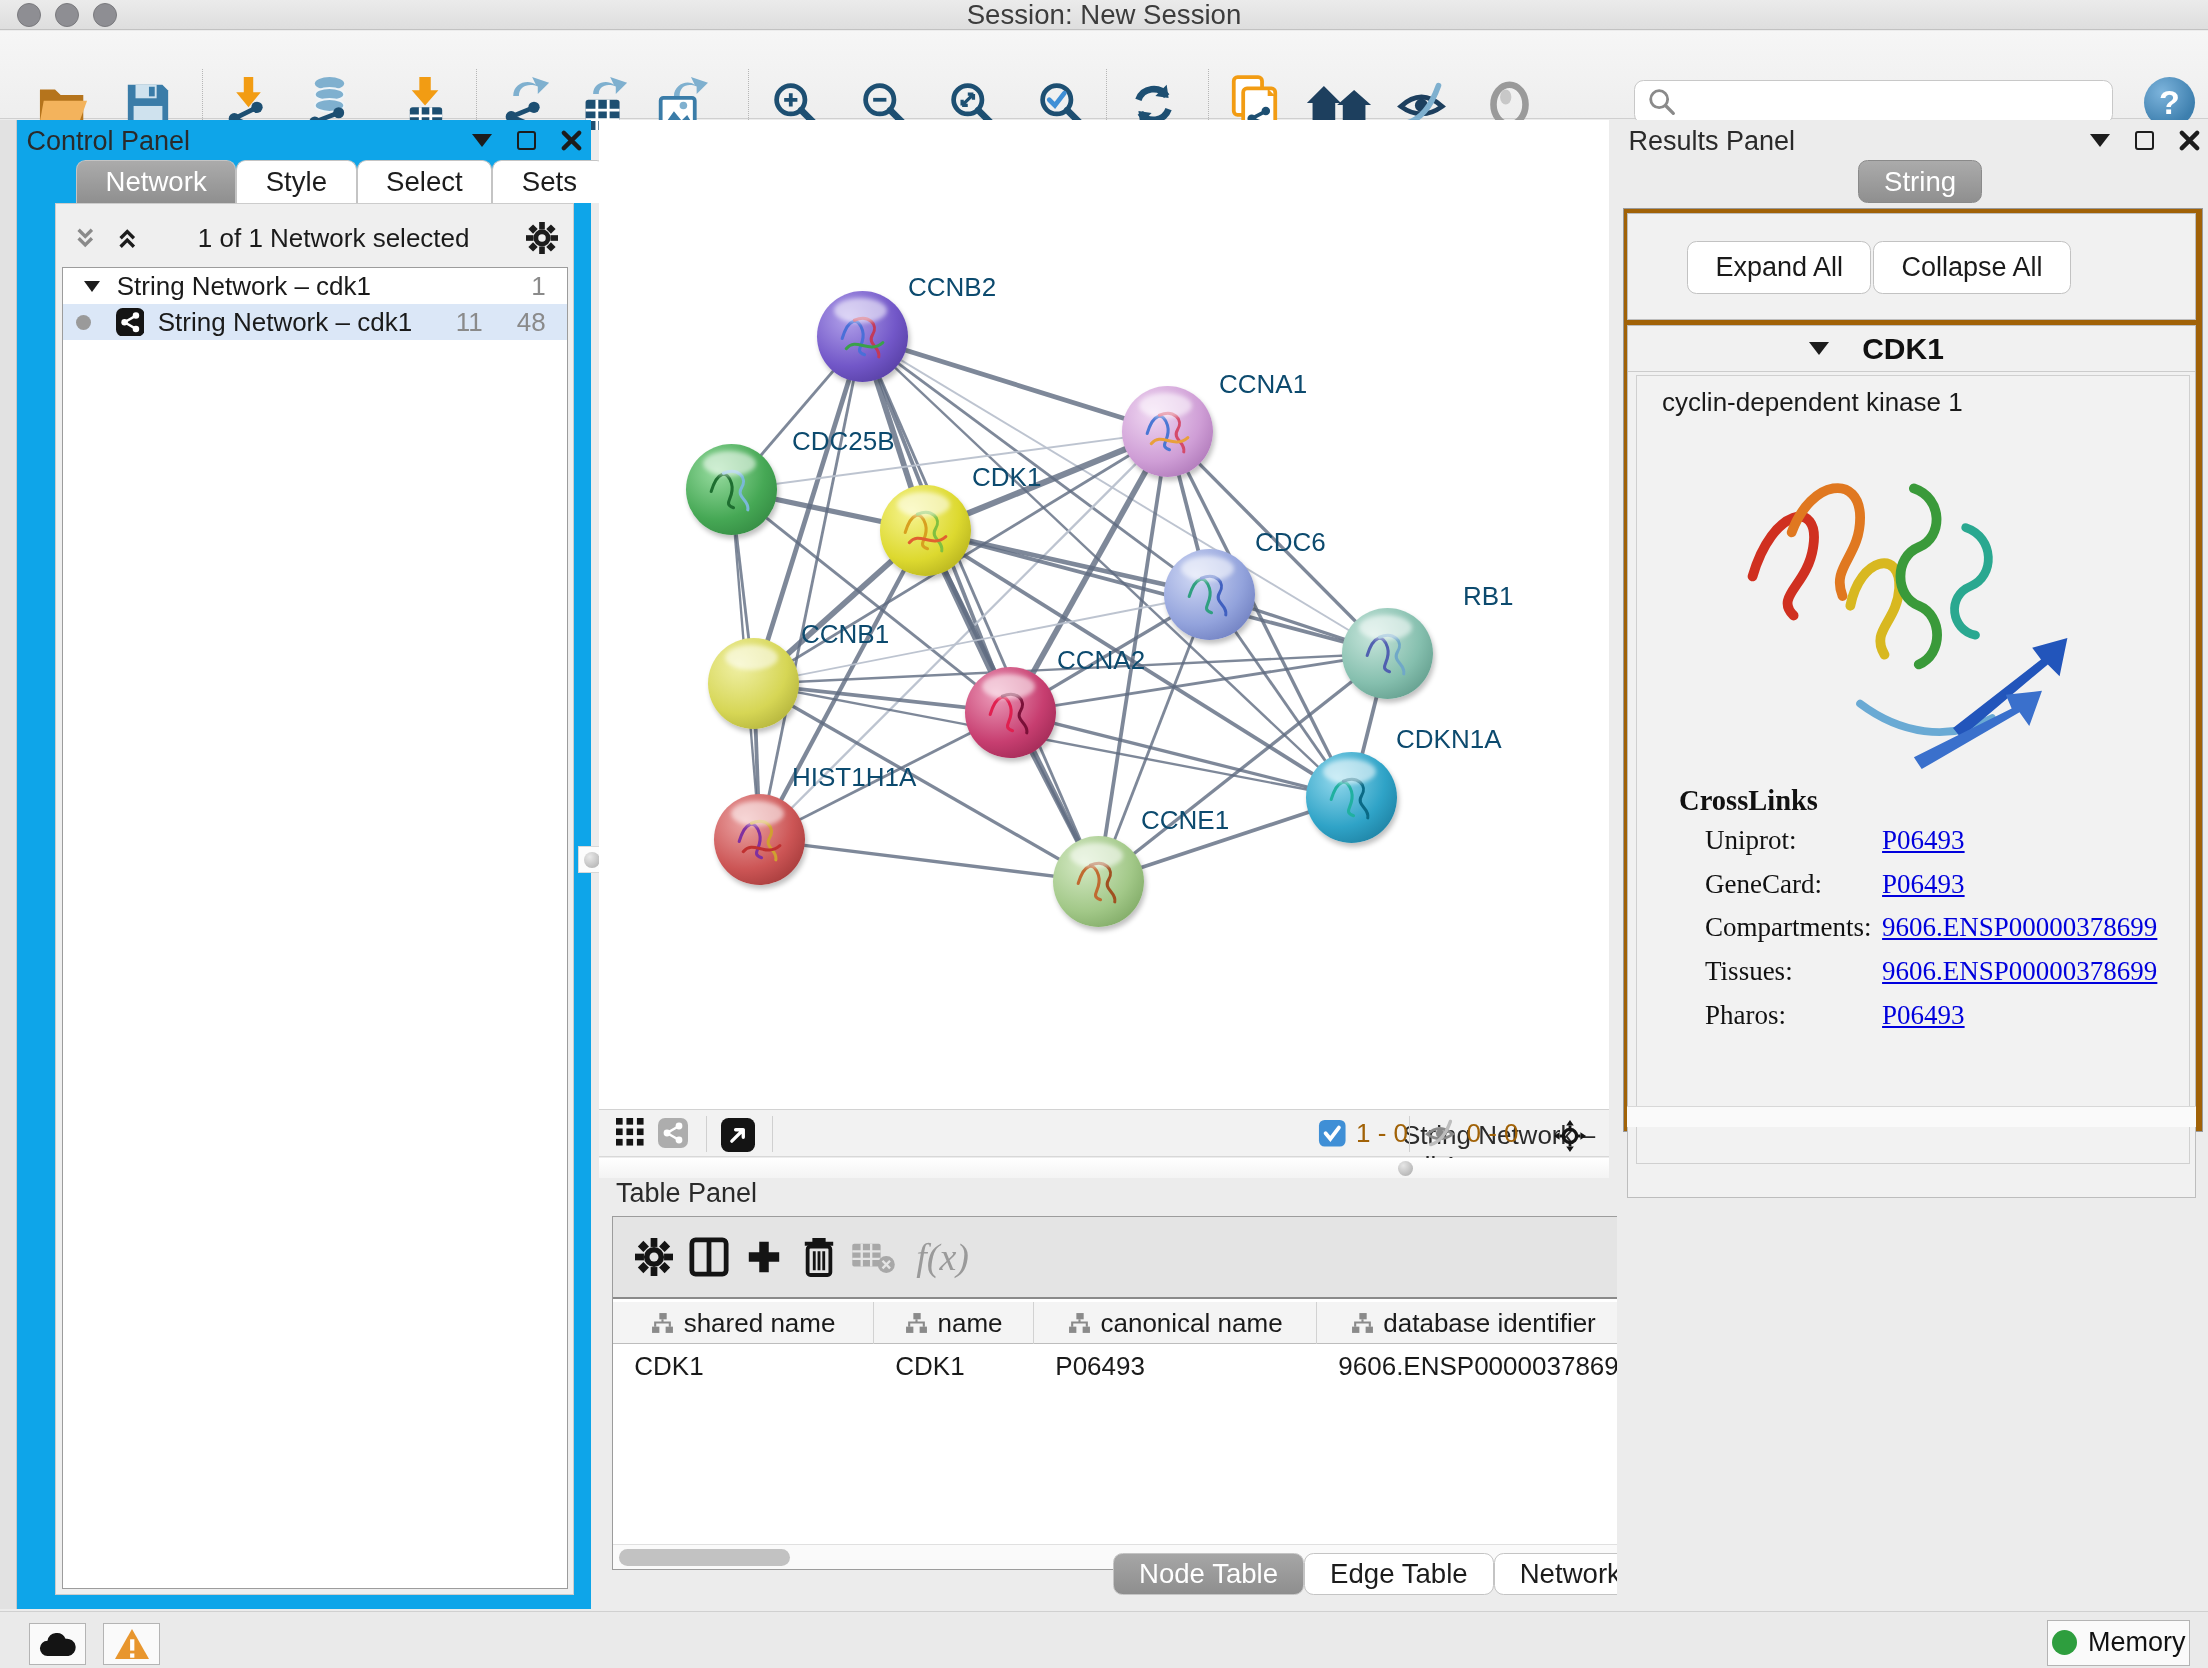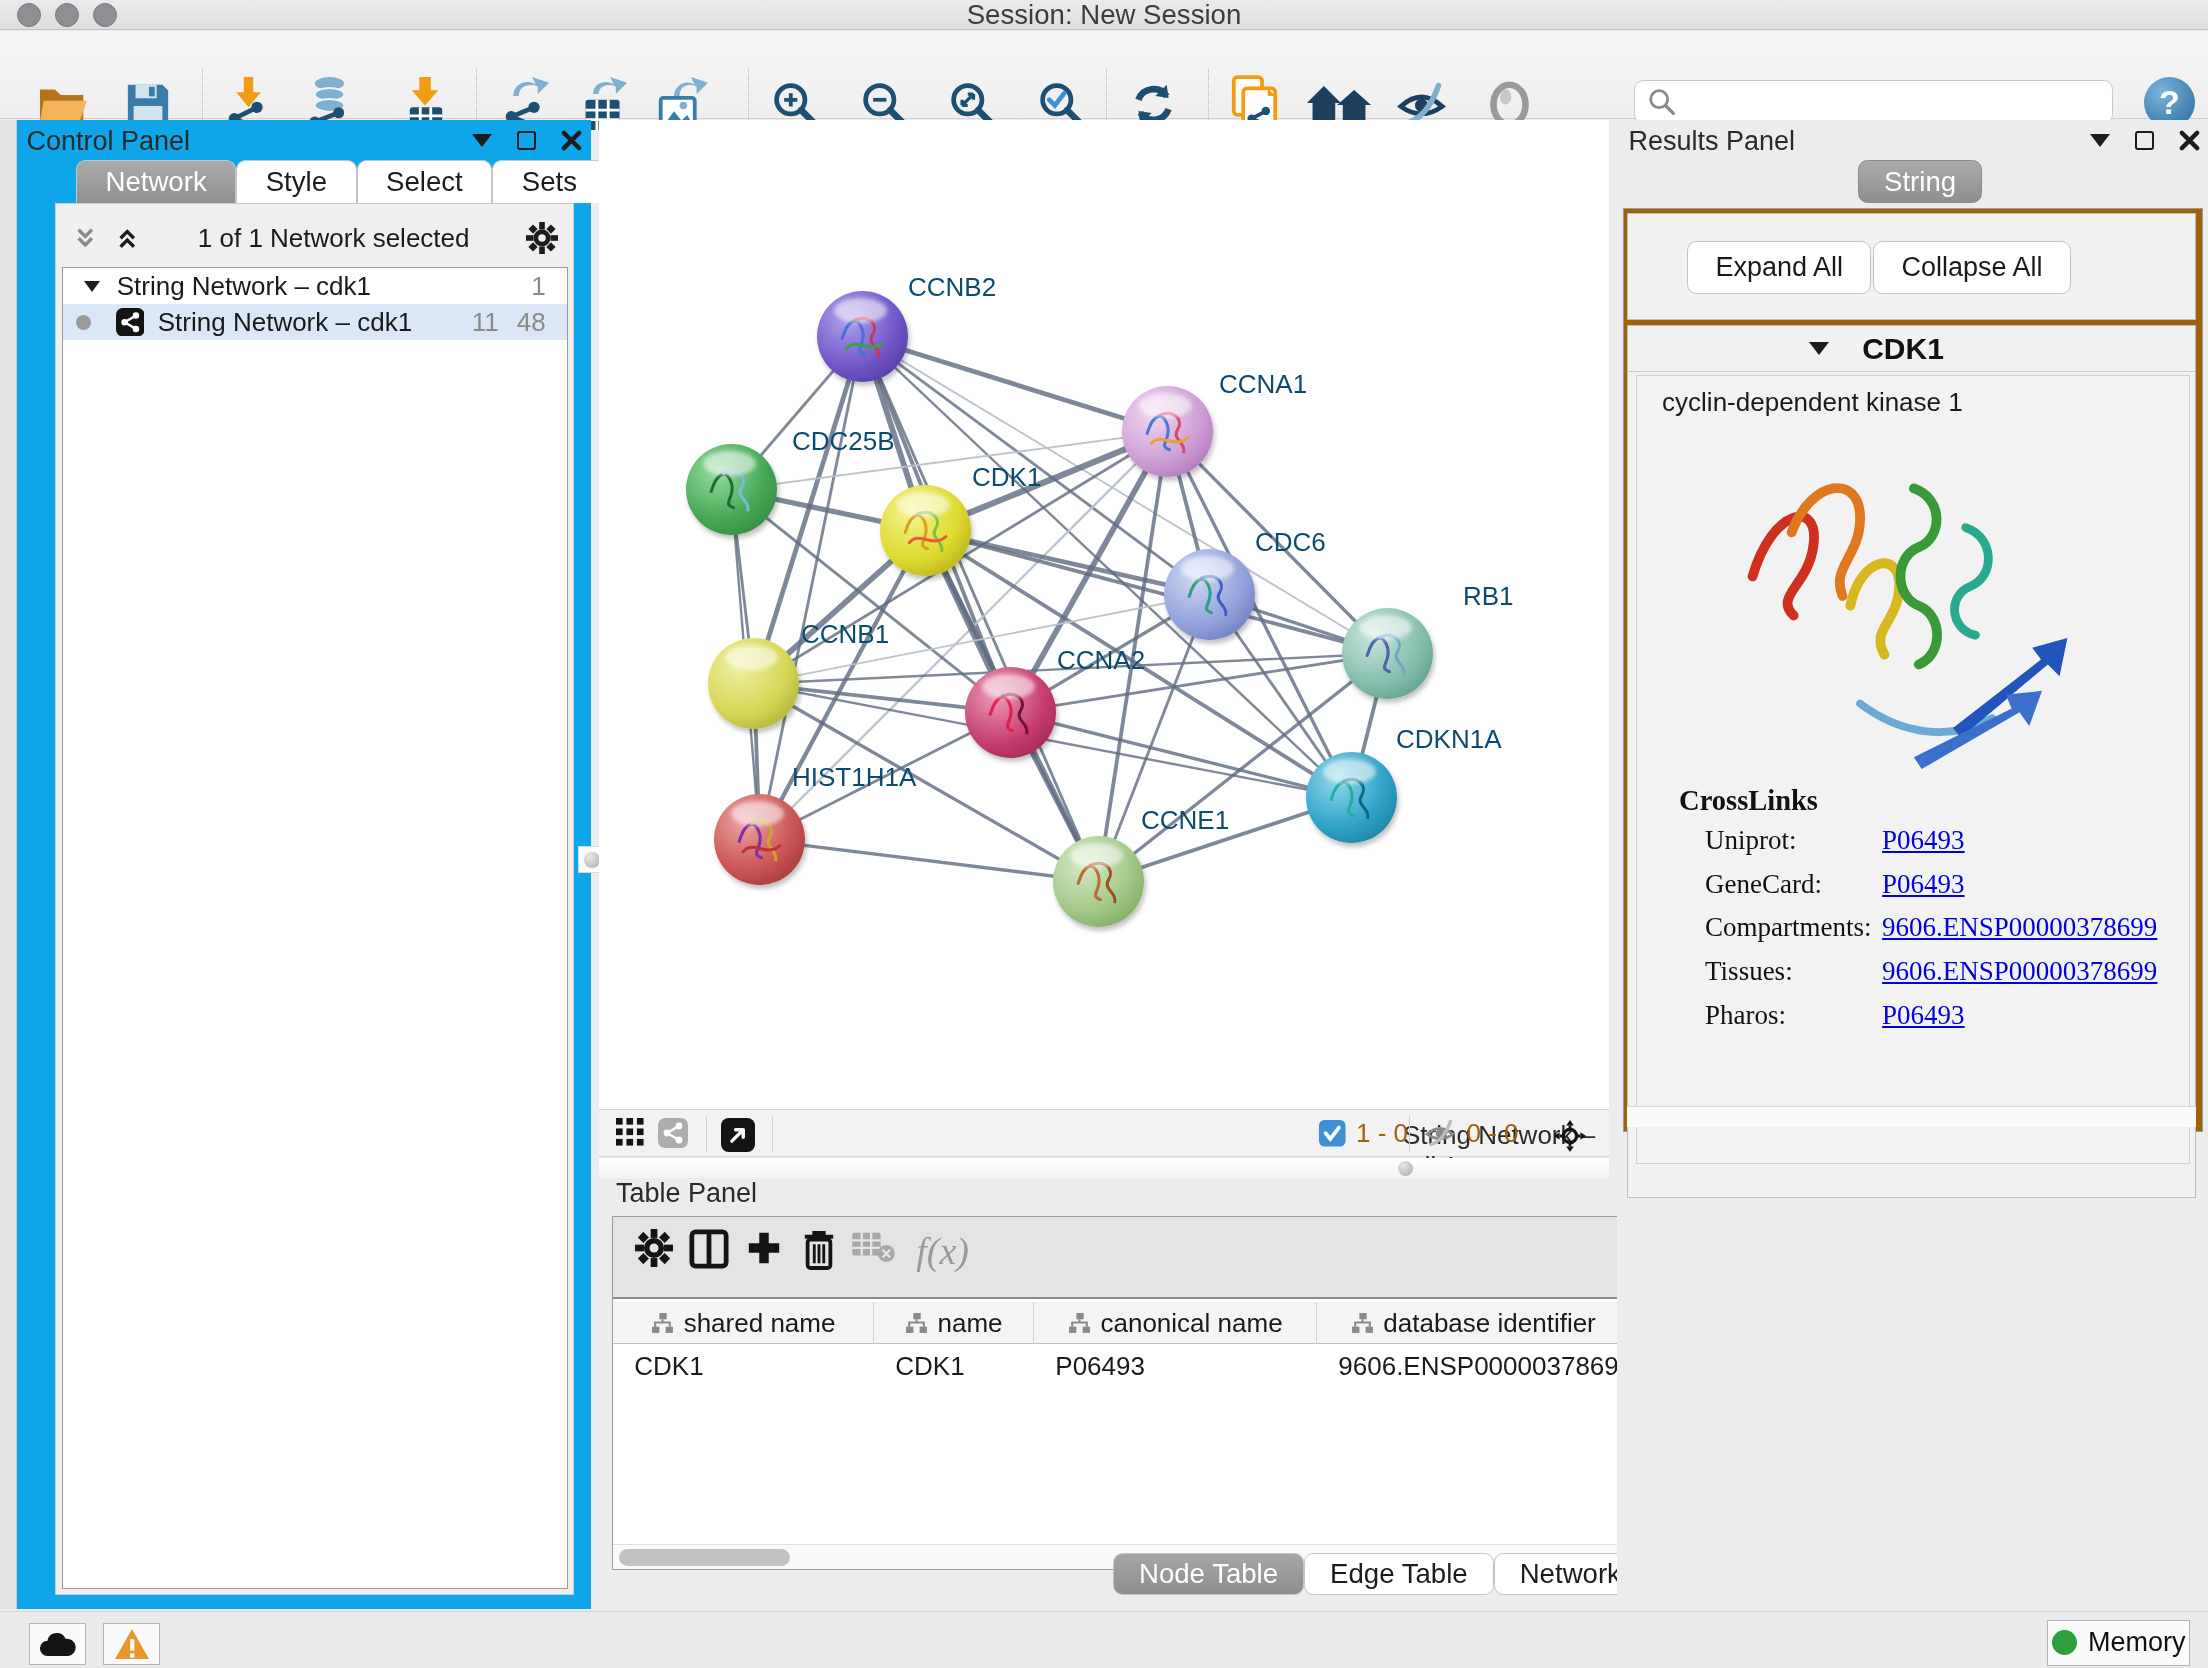--- a/index.html
+++ b/index.html
@@ -80,21 +80,21 @@
     background:linear-gradient(#ffffff,#f3f3f3); }
   .hsplit .dot { position:absolute; left:799px; top:2.9px; width:15px; height:15px; border-radius:50%;
     background:radial-gradient(circle at 35% 30%, #e6e6e6, #a8a8a8); }
 
   
   .tp { position:absolute; left:599px; top:1178px; width:1609px; height:1382px; background:#ececec; height:433px; }
   .tp-inner { position:absolute; left:13.3px; top:38px; width:1594px; height:354px;
     border:1.9px solid #9c9c9c; background:#ffffff; }
   .tp-toolbar { position:absolute; left:0; top:0; width:100%; height:82px; background:#e4e4e4;
     border-bottom:2.9px solid #8a8a8a; display:flex; align-items:center; }
-  .tpbtn { width:55px; height:57px; display:flex; align-items:flex-start; justify-content:center; }
+  .tpbtn { width:55px; height:57px; display:flex; align-items:center; justify-content:center; }
   .fx { font-family:"Liberation Serif", serif; font-style:italic; font-size:38px; color:#9a9a9a; }
   .tbl-head { position:absolute; left:0; top:85px; width:100%; height:42px; background:#f4f4f4;
     border-bottom:1.9px solid #bdbdbd; display:flex; }
   .th { height:42px; display:flex; align-items:center; justify-content:center; gap:9.5px;
     border-right:1px solid #d2d2d2; font-size:26px; color:#1a1a1a; overflow:hidden; flex:0 0 auto; }
   .tbl-row { position:absolute; left:0; top:128px; width:100%; height:42px; display:flex; background:#ffffff; }
   .td { height:42px; line-height:42px; padding-left:21px; font-size:26px; color:#1a1a1a;
     overflow:hidden; white-space:nowrap; flex:0 0 auto; }
   .tp-hscroll { position:absolute; left:0; bottom:0; width:100%; height:25px; background:#fafafa;
     border-top:1px solid #e0e0e0; }
@@ -369,21 +369,21 @@
         <div class="treerow sel">
           <div style="width:15px;height:15px;border-radius:50%;background:#9a9a9a;margin:0 25px 0 13.3px"></div>
           <svg width="28.5" height="28.5" viewBox="0 0 30 30" style="margin-right:13.3px">
             <rect x="0" y="0" width="30" height="30" rx="7" fill="#141414"></rect>
             <circle cx="9" cy="15" r="3.4" fill="#fff"></circle>
               <circle cx="21" cy="8" r="3.4" fill="#fff"></circle>
               <circle cx="21" cy="22" r="3.4" fill="#fff"></circle>
             <path d="M9,15 L21,8 M9,15 L21,22" stroke="#fff" stroke-width="2.6"></path>
           </svg>
           <span style="flex:1">String Network – cdk1</span>
-          <span class="tr-count" style="margin-right:18px">11</span>
+          <span class="tr-count" style="margin-right:34px">11</span>
           <span class="tr-count" style="margin-right:21px">48</span>
         </div>
       </div>
     </div>
   </div>
 
   <div class="vhandle" style="left:578px; top:846px">
       <div class="dot"></div>
     </div>
   <div class="vhandle" style="left:1579px; top:618px">

